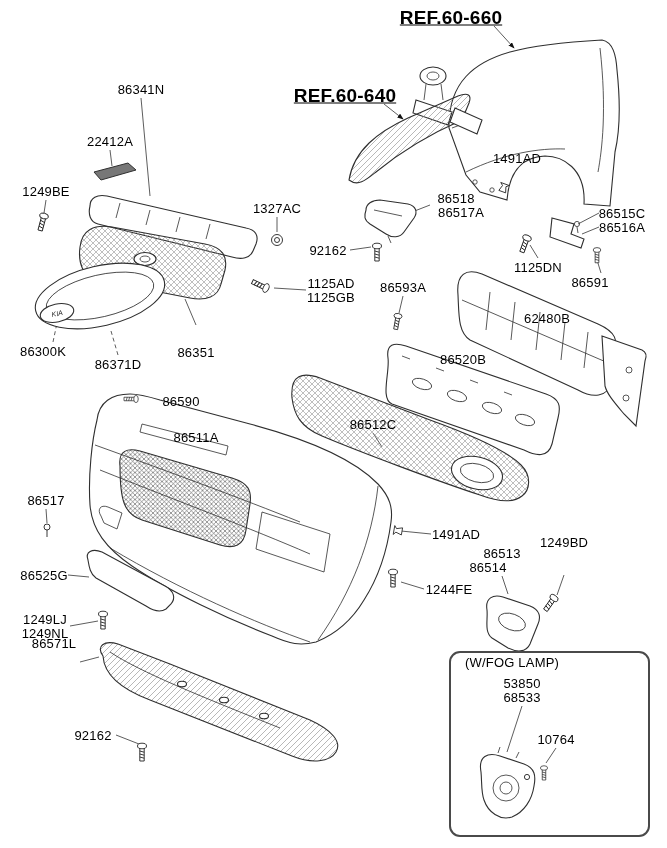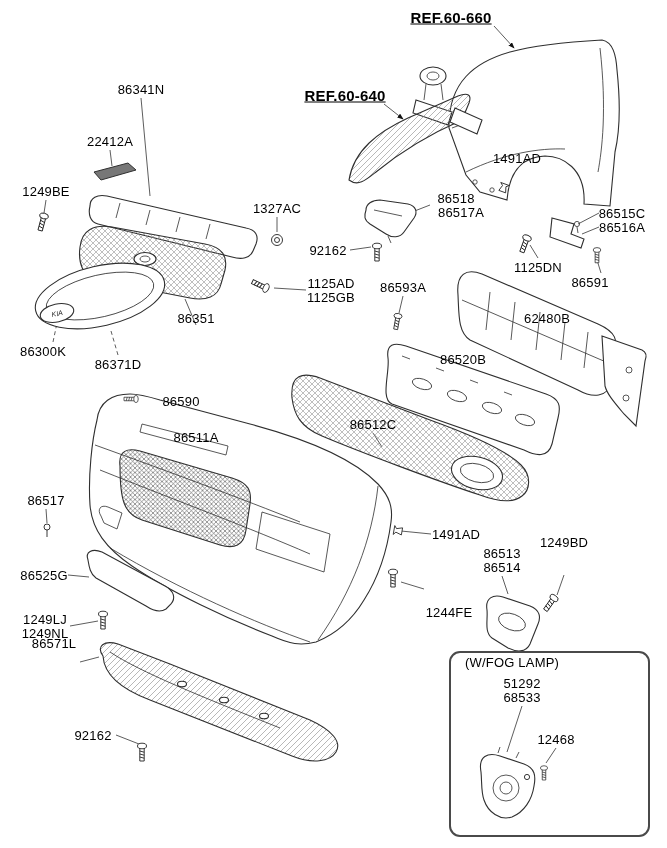--- a/index.html
+++ b/index.html
@@ -1,20 +1,20 @@
 <!DOCTYPE html>
 <html><head>
 <meta charset="utf-8">
 <style>
   html,body{margin:0;padding:0;background:#fff;}
   .stage{position:relative;width:667px;height:848px;background:#ffffff;
          font-family:"Liberation Sans",sans-serif;overflow:hidden;}
   .lbl{position:absolute;transform:translate(-50%,-50%);font-size:13px;
        color:#000;white-space:nowrap;letter-spacing:.2px;line-height:1;}
-  .ref{font-weight:bold;font-size:15px;text-decoration:underline;}
+  .ref{font-weight:bold;font-size:19px;text-decoration:underline;}
   .fogbox{position:absolute;left:449px;top:651px;width:201px;height:186px;
           border:2px solid #4a4a4a;border-radius:11px;box-sizing:border-box;}
   svg.art{position:absolute;left:0;top:0;}
   .part{fill:#ffffff;stroke:#2f2f2f;stroke-width:1.1;}
   .dk{fill:#777777;stroke:#2f2f2f;stroke-width:1;}
   .det{fill:none;stroke:#2f2f2f;stroke-width:.8;}
   .leader{stroke:#333333;stroke-width:.8;fill:none;}
   .dashed{stroke-dasharray:4 3;}
   .meshfill{fill:url(#mesh);stroke:#2f2f2f;stroke-width:1.1;}
   .meshdark{fill:url(#meshd);stroke:#2f2f2f;stroke-width:1.1;}
@@ -257,38 +257,38 @@
   <div class="lbl" style="left:517px;top:158px">1491AD</div>
   <div class="lbl" style="left:622px;top:213px">86515C</div>
   <div class="lbl" style="left:622px;top:227px">86516A</div>
   <div class="lbl" style="left:328px;top:250px">92162</div>
   <div class="lbl" style="left:538px;top:267px">1125DN</div>
   <div class="lbl" style="left:590px;top:282px">86591</div>
   <div class="lbl" style="left:331px;top:283px">1125AD</div>
   <div class="lbl" style="left:331px;top:297px">1125GB</div>
   <div class="lbl" style="left:403px;top:287px">86593A</div>
   <div class="lbl" style="left:547px;top:318px">62480B</div>
-  <div class="lbl" style="left:196px;top:318px">86351</div>
+  <div class="lbl" style="left:196px;top:352px">86351</div>
   <div class="lbl" style="left:43px;top:351px">86300K</div>
   <div class="lbl" style="left:118px;top:364px">86371D</div>
   <div class="lbl" style="left:463px;top:359px">86520B</div>
   <div class="lbl" style="left:181px;top:401px">86590</div>
   <div class="lbl" style="left:196px;top:437px">86511A</div>
   <div class="lbl" style="left:373px;top:424px">86512C</div>
   <div class="lbl" style="left:46px;top:500px">86517</div>
   <div class="lbl" style="left:456px;top:534px">1491AD</div>
   <div class="lbl" style="left:502px;top:553px">86513</div>
-  <div class="lbl" style="left:502px;top:567px">86514</div>
+  <div class="lbl" style="left:488px;top:567px">86514</div>
   <div class="lbl" style="left:564px;top:542px">1249BD</div>
   <div class="lbl" style="left:44px;top:575px">86525G</div>
-  <div class="lbl" style="left:449px;top:612px">1244FE</div>
+  <div class="lbl" style="left:449px;top:589px">1244FE</div>
   <div class="lbl" style="left:45px;top:619px">1249LJ</div>
   <div class="lbl" style="left:45px;top:633px">1249NL</div>
   <div class="lbl" style="left:54px;top:643px">86571L</div>
   <div class="lbl" style="left:93px;top:735px">92162</div>
 
   <div class="fogbox"></div>
   <div class="lbl" style="left:512px;top:662px">(W/FOG LAMP)</div>
-  <div class="lbl" style="left:522px;top:683px">51292</div>
+  <div class="lbl" style="left:522px;top:683px">53850</div>
   <div class="lbl" style="left:522px;top:697px">68533</div>
-  <div class="lbl" style="left:556px;top:739px">12468</div>
+  <div class="lbl" style="left:556px;top:739px">10764</div>
 
 </div>
 
 </body></html>

